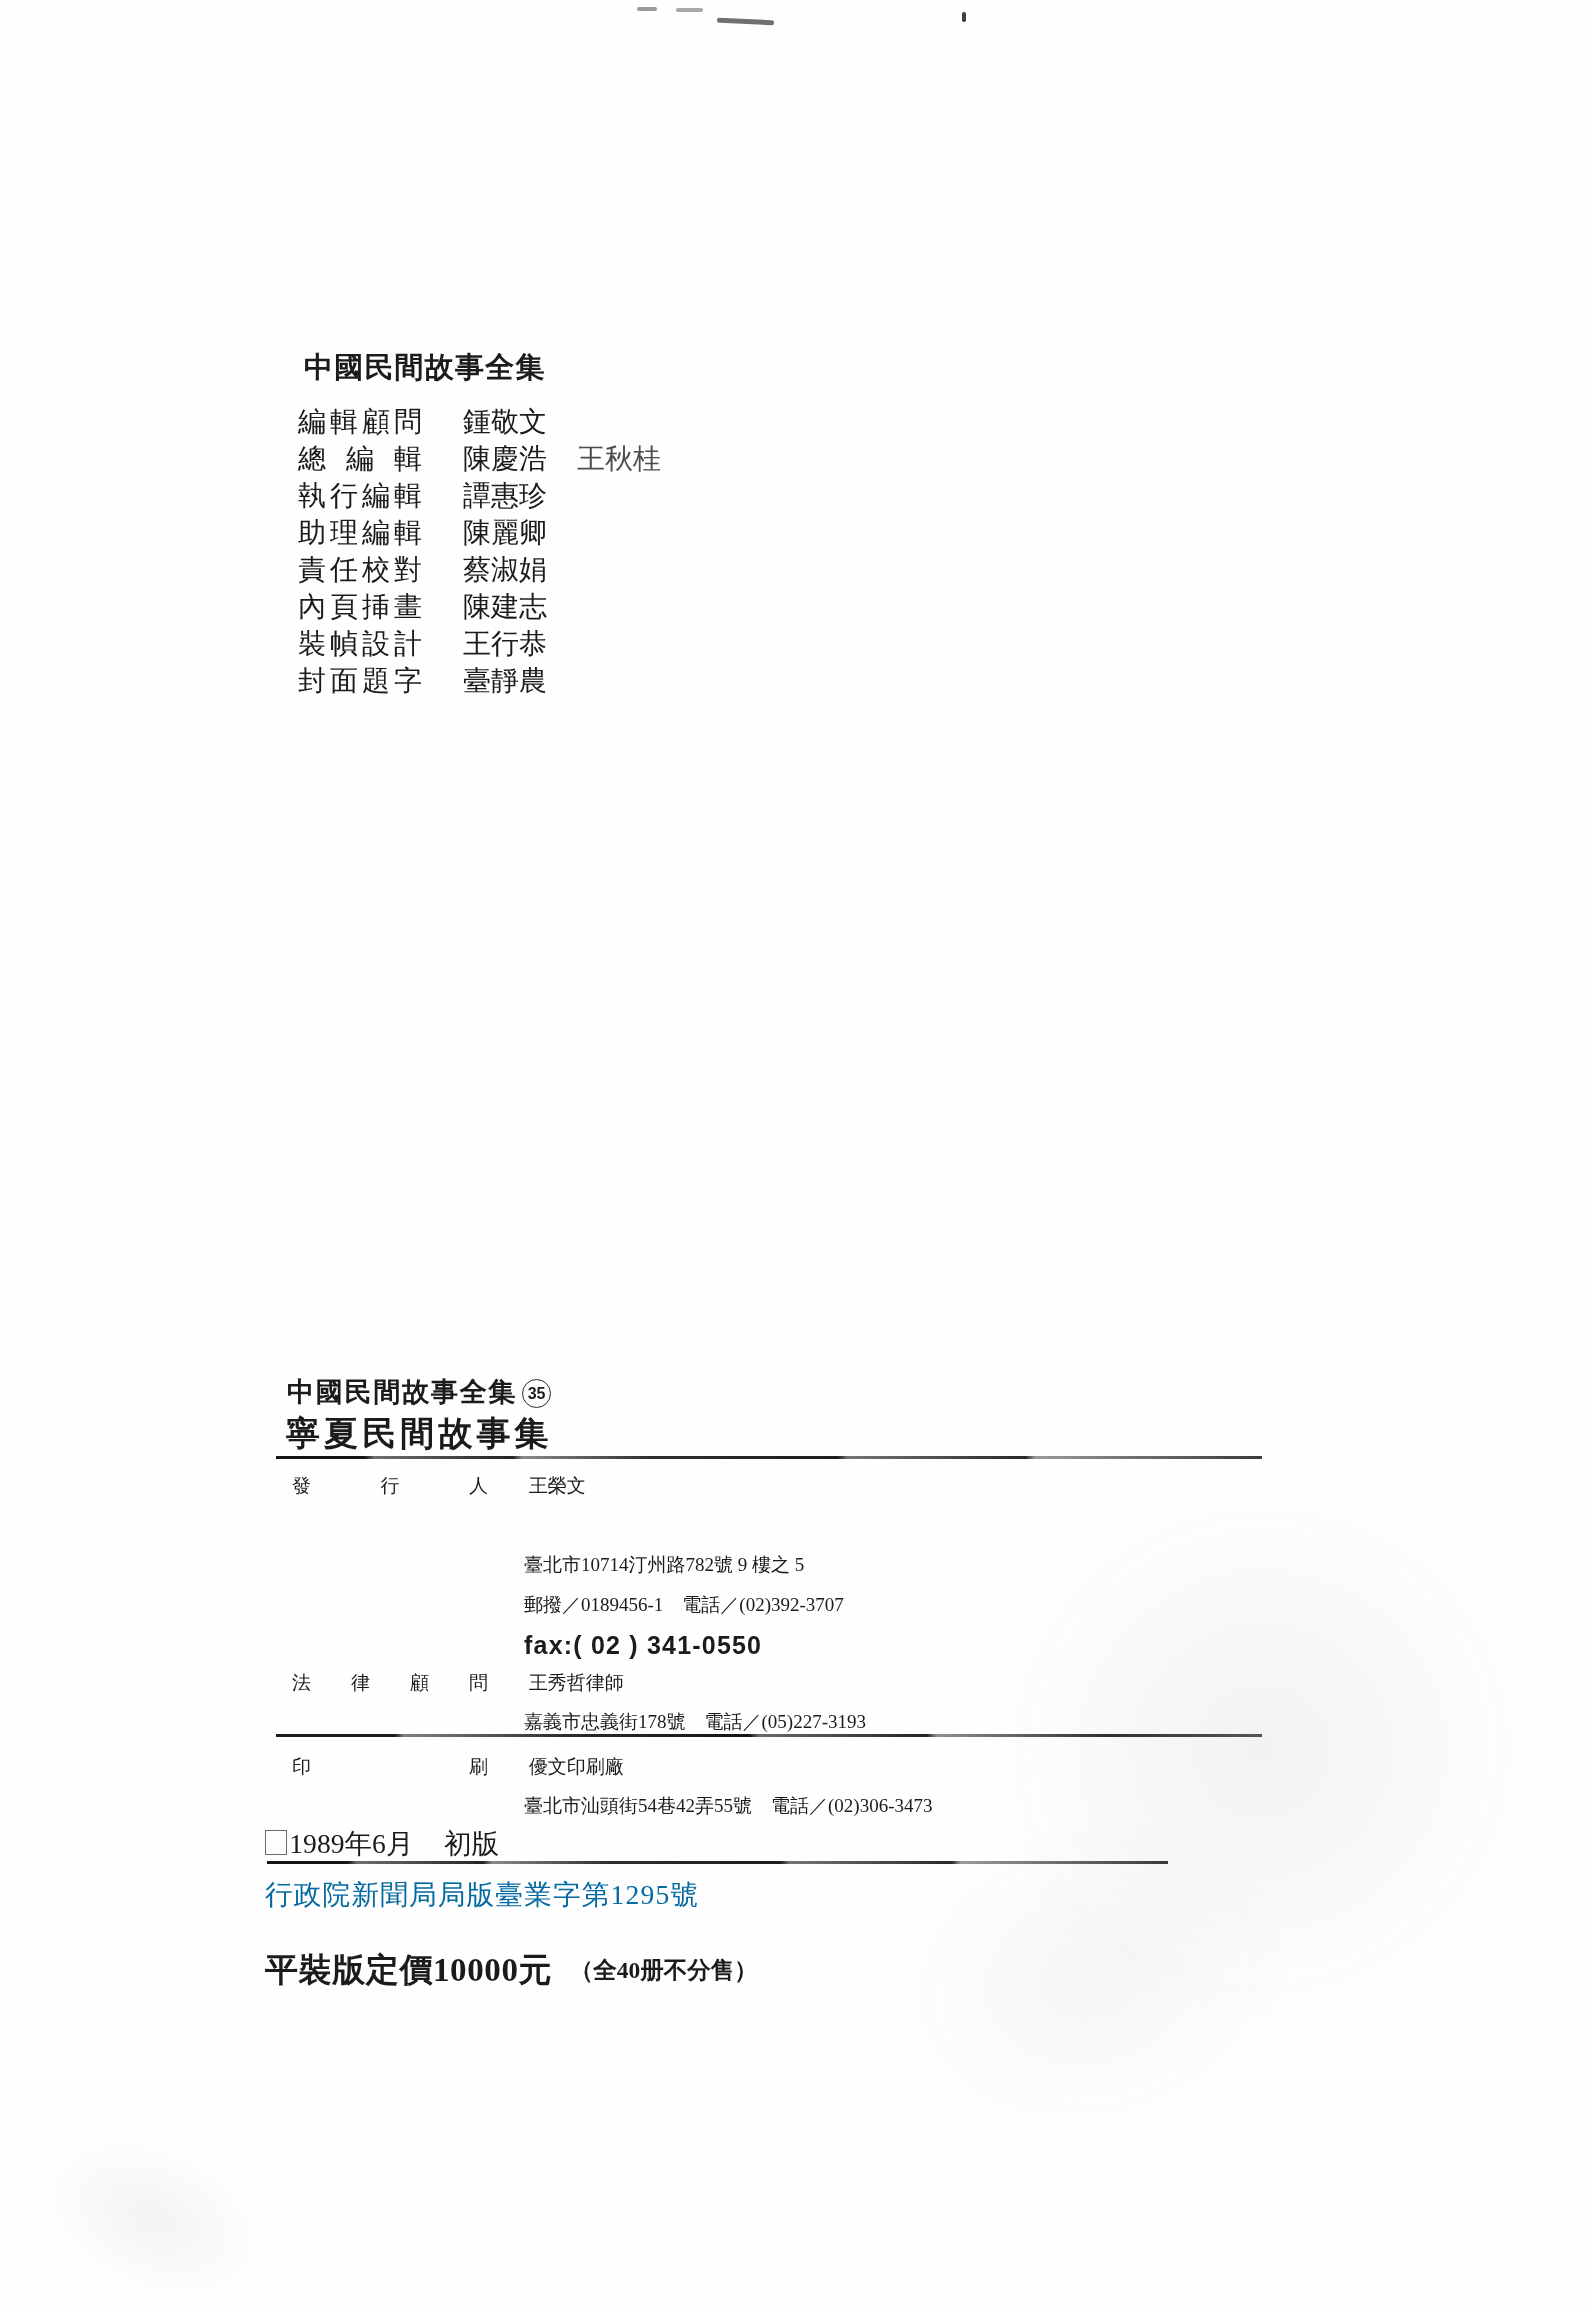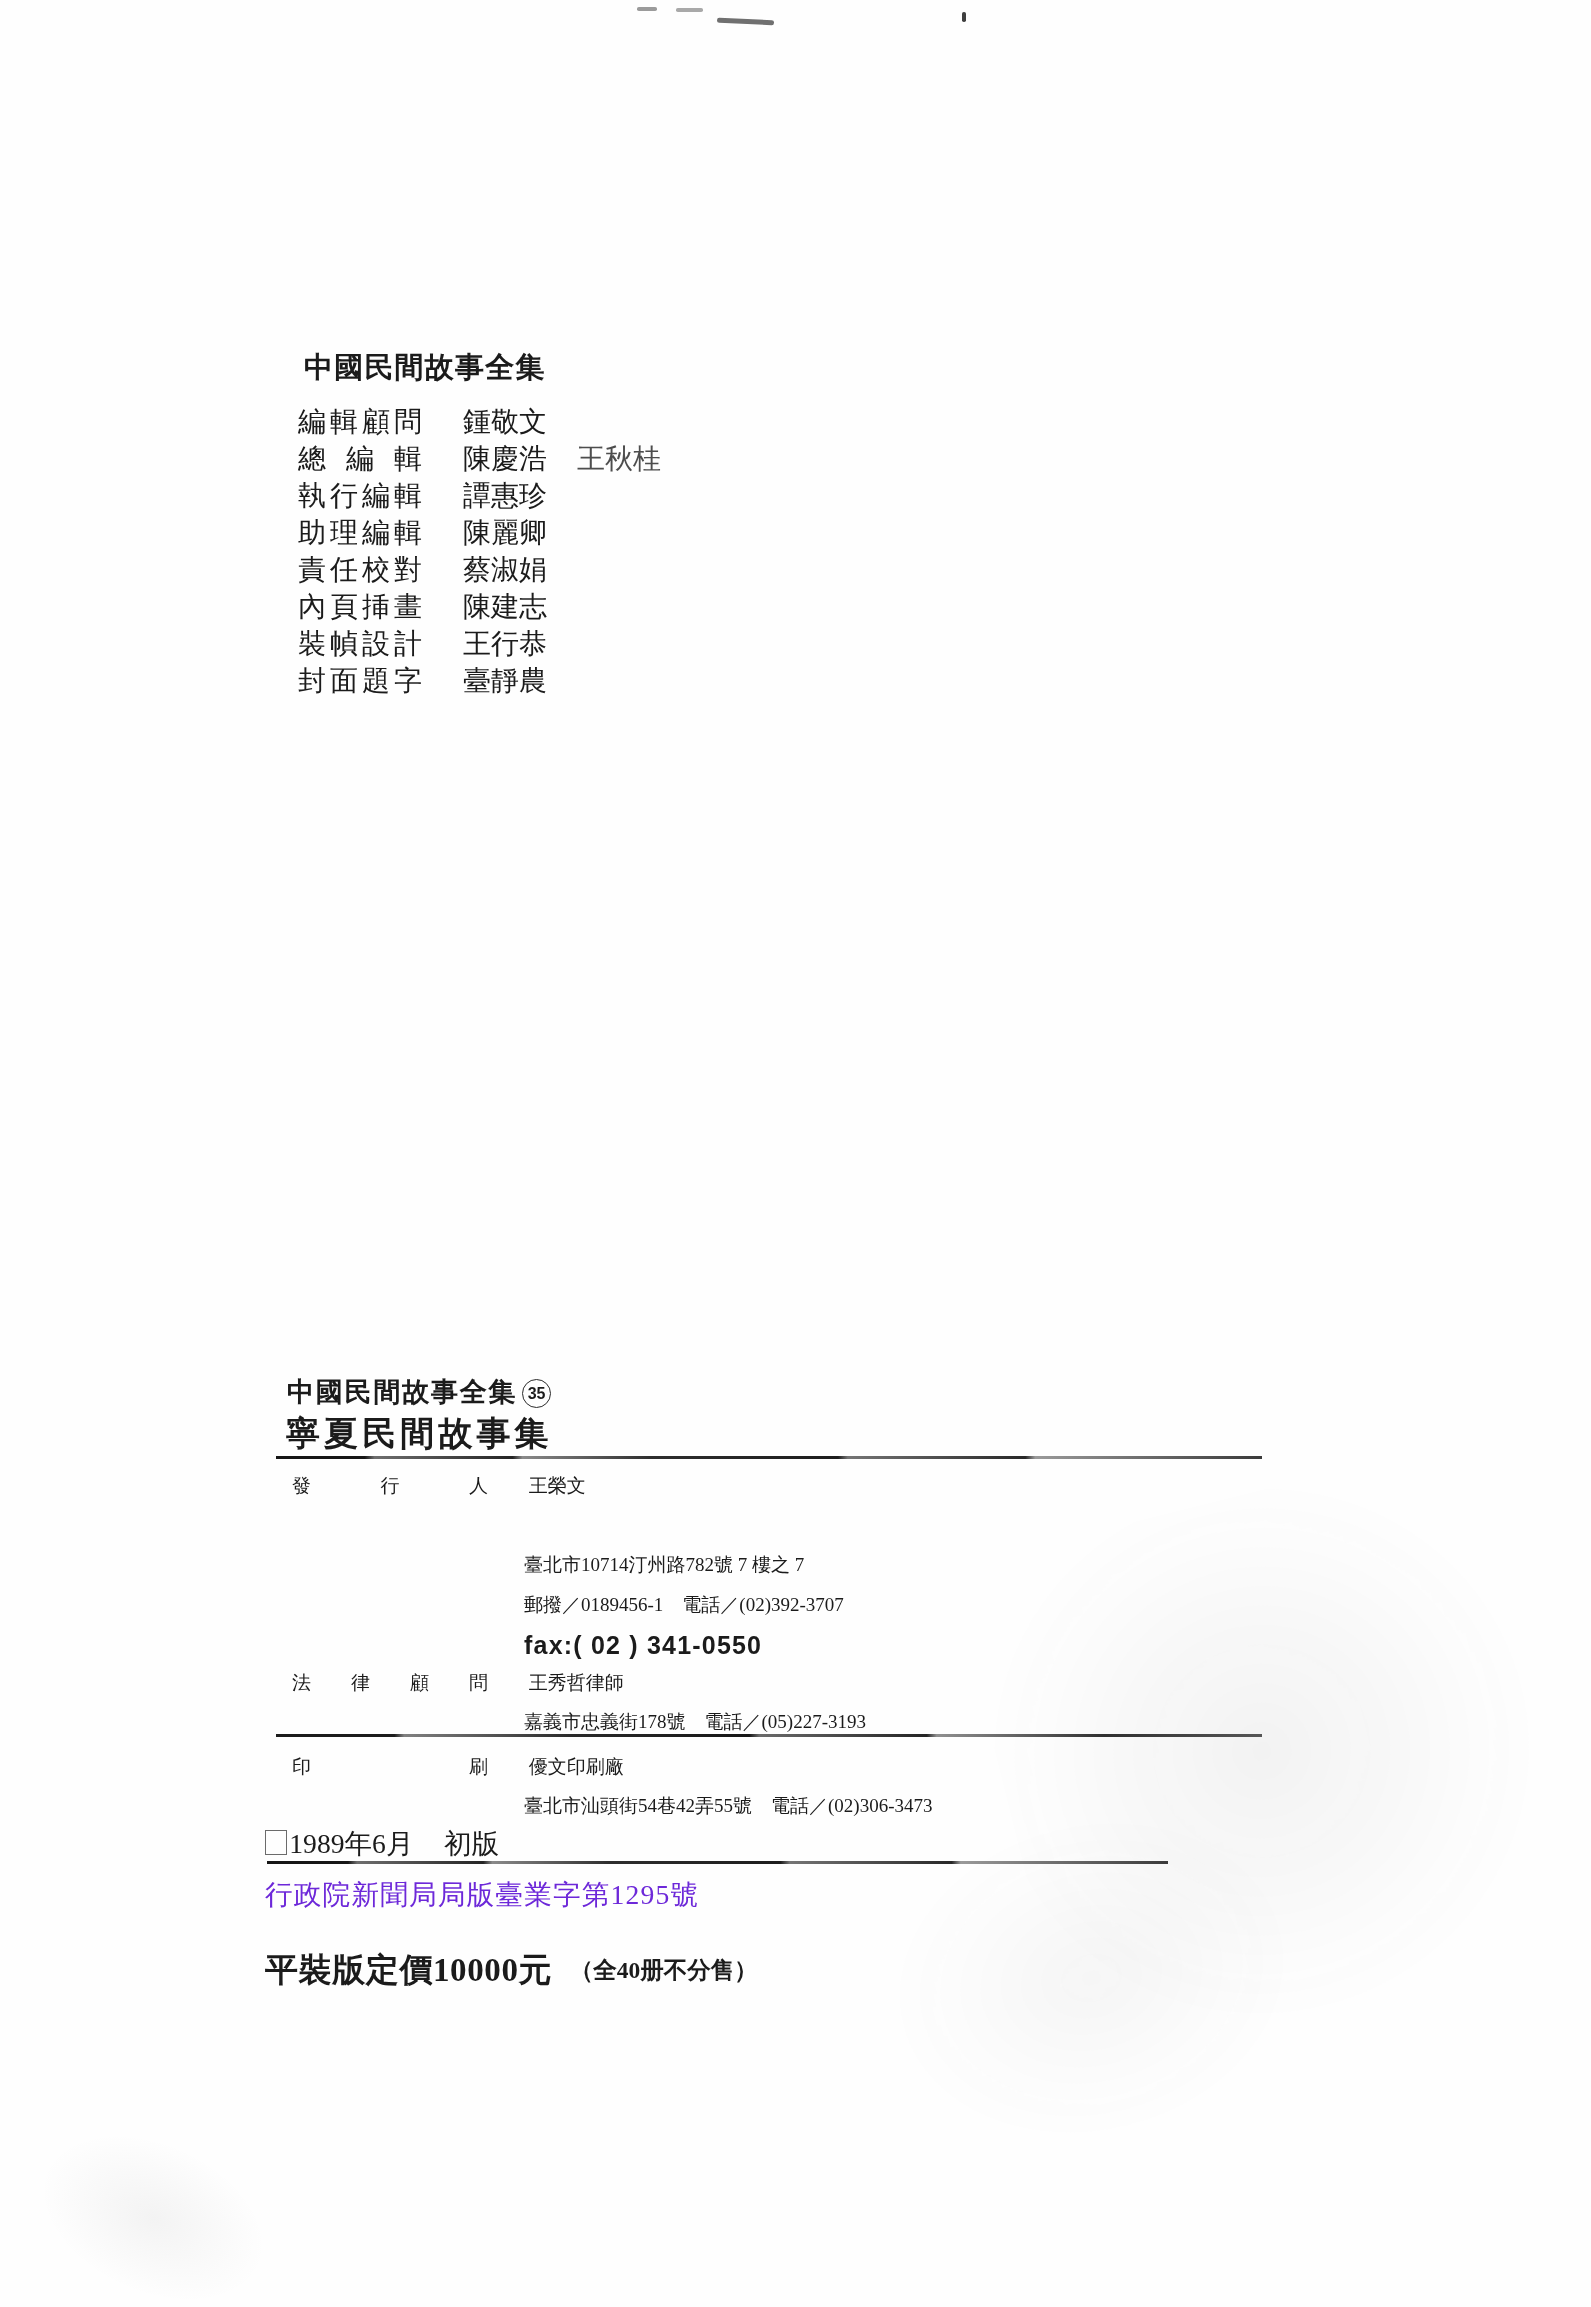--- a/index.html
+++ b/index.html
@@ -91,21 +91,21 @@
   .icont-printer-addr  { top:1790px; }
 
   .edition-line { position:absolute; left:265px; top:1828px; font-size:27.6px; line-height:32px; white-space:nowrap; }
   .edition-box {
     display:inline-block; width:20px; height:23.5px;
     border:1.8px solid #6b6b6b; vertical-align:-2.3px; margin-right:2.3px;
     background:transparent;
   }
   .edition-label { margin-left:30.5px; }
 
-  .license-line { position:absolute; left:265px; top:1876px; font-size:27.6px; letter-spacing:1.2px; color:#6d28d9; white-space:nowrap; }
+  .license-line { position:absolute; left:265px; top:1876px; font-size:27.6px; letter-spacing:1.2px; color:#0369a1; white-space:nowrap; }
 
   .price-line { position:absolute; left:265px; white-space:nowrap; }
   .price-main { font-size:32px; font-weight:700; letter-spacing:0.6px; }
   .price-note { font-size:23.5px; font-weight:600; margin-left:15.3px; vertical-align:2.9px; }
   .price-1 { top:1909px; }
   .price-2 { top:1948px; }
   .price-2 .price-main { font-size:33px; }
 </style>
 </head>
 <body>
@@ -160,21 +160,21 @@
     <span>中國民間故事全集</span><span class="circle-num">35</span>
   </div>
   <h2 class="book-title">寧夏民間故事集</h2>
 
   <div class="rule rule1 rule-tex1"></div>
 
   <div class="irow irow-publisher-head">
     <span class="ilabel">發行人</span>
     <span class="ival">王榮文</span>
   </div>
-  <div class="icont icont-address">臺北市10714汀州路782號 7 樓之 7</div>
+  <div class="icont icont-address">臺北市10714汀州路782號 9 樓之 5</div>
   <div class="icont icont-postal">郵撥／0189456-1　電話／(02)392-3707</div>
   <div class="icont icont-fax">fax:( 02 ) 341-0550</div>
 
   <div class="irow irow-legal">
     <span class="ilabel">法律顧問</span>
     <span class="ival">王秀哲律師</span>
   </div>
   <div class="icont icont-legal-addr">嘉義市忠義街178號　電話／(05)227-3193</div>
 
   <div class="rule rule2 rule-tex2"></div>

